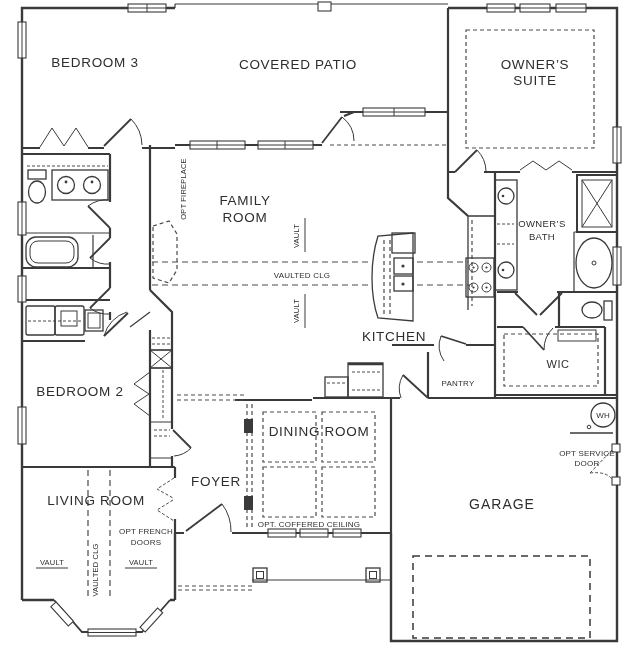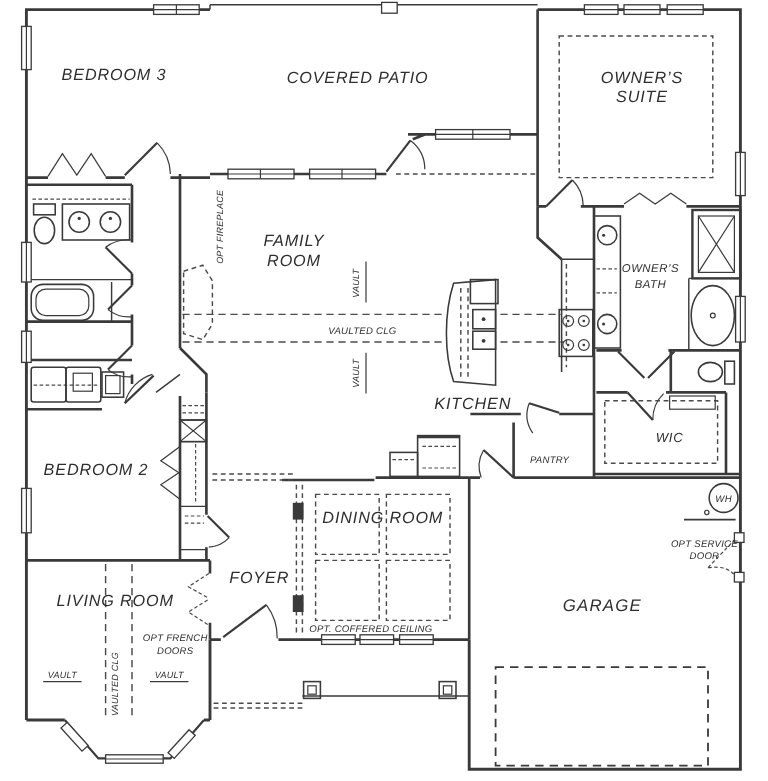--- a/index.html
+++ b/index.html
@@ -1,16 +1,16 @@
 <!DOCTYPE html>
 <html><head>
 <meta charset="utf-8">
 <style>
   html,body{margin:0;padding:0;background:#ffffff;}
-  .plan-wrap{width:640px;height:651px;background:#ffffff;position:relative;font-style:italic;}
+  .plan-wrap{width:640px;height:651px;background:#ffffff;position:relative;}
   svg{display:block;}
   text{font-family:"Liberation Sans",sans-serif;fill:#2e2e2e;}
   .room-label{font-size:13.5px;letter-spacing:0.7px;text-anchor:middle;}
   .room-label-big{font-size:14px;letter-spacing:1px;text-anchor:middle;}
   .room-label-sm{font-size:9.5px;letter-spacing:0.4px;text-anchor:middle;}
   .room-label-wic{font-size:11px;letter-spacing:0.6px;text-anchor:middle;}
   .tiny{font-size:8px;letter-spacing:0.2px;text-anchor:middle;}
   .tiny2{font-size:7.5px;letter-spacing:0.2px;text-anchor:middle;}
   .wall{stroke:#3a3a3a;stroke-width:2.2;fill:none;}
   .wall-x{stroke:#3a3a3a;stroke-width:2.4;fill:none;}

